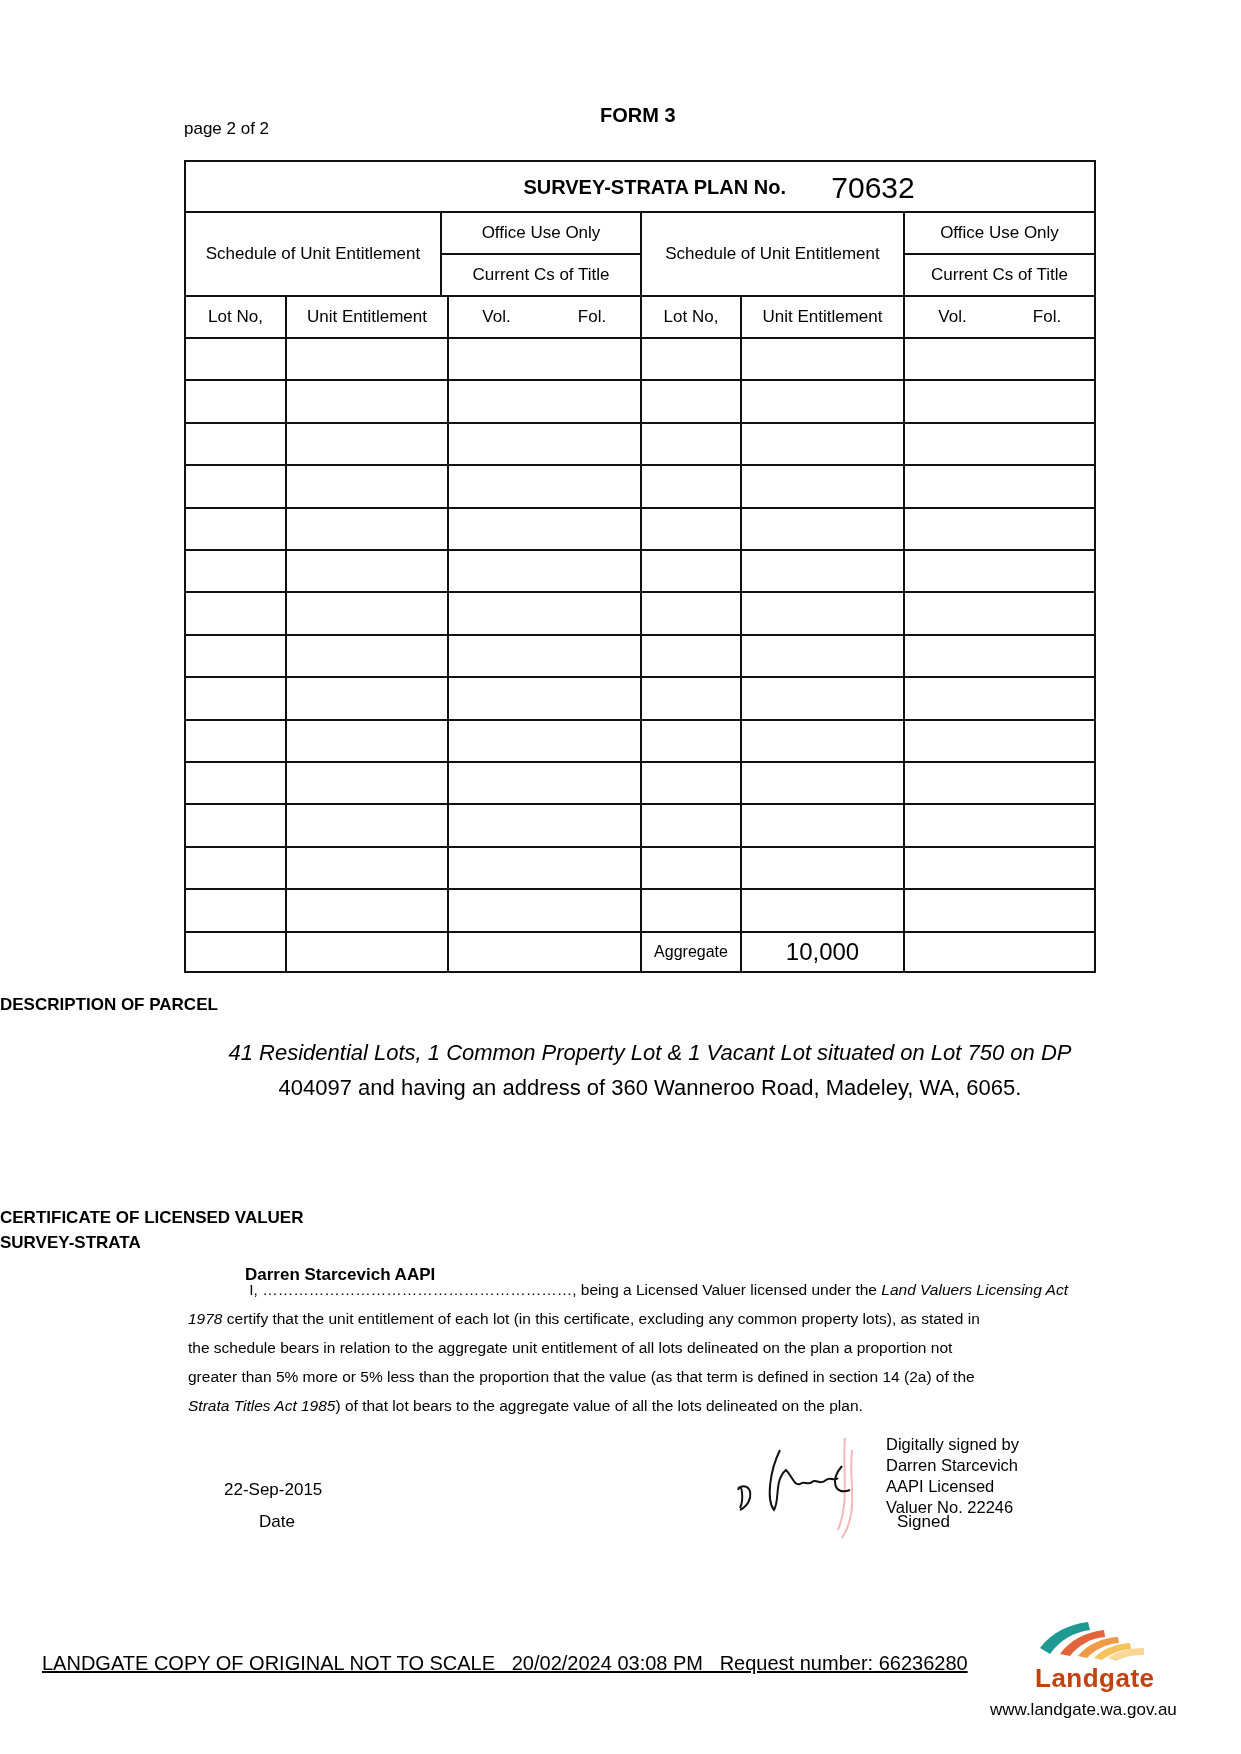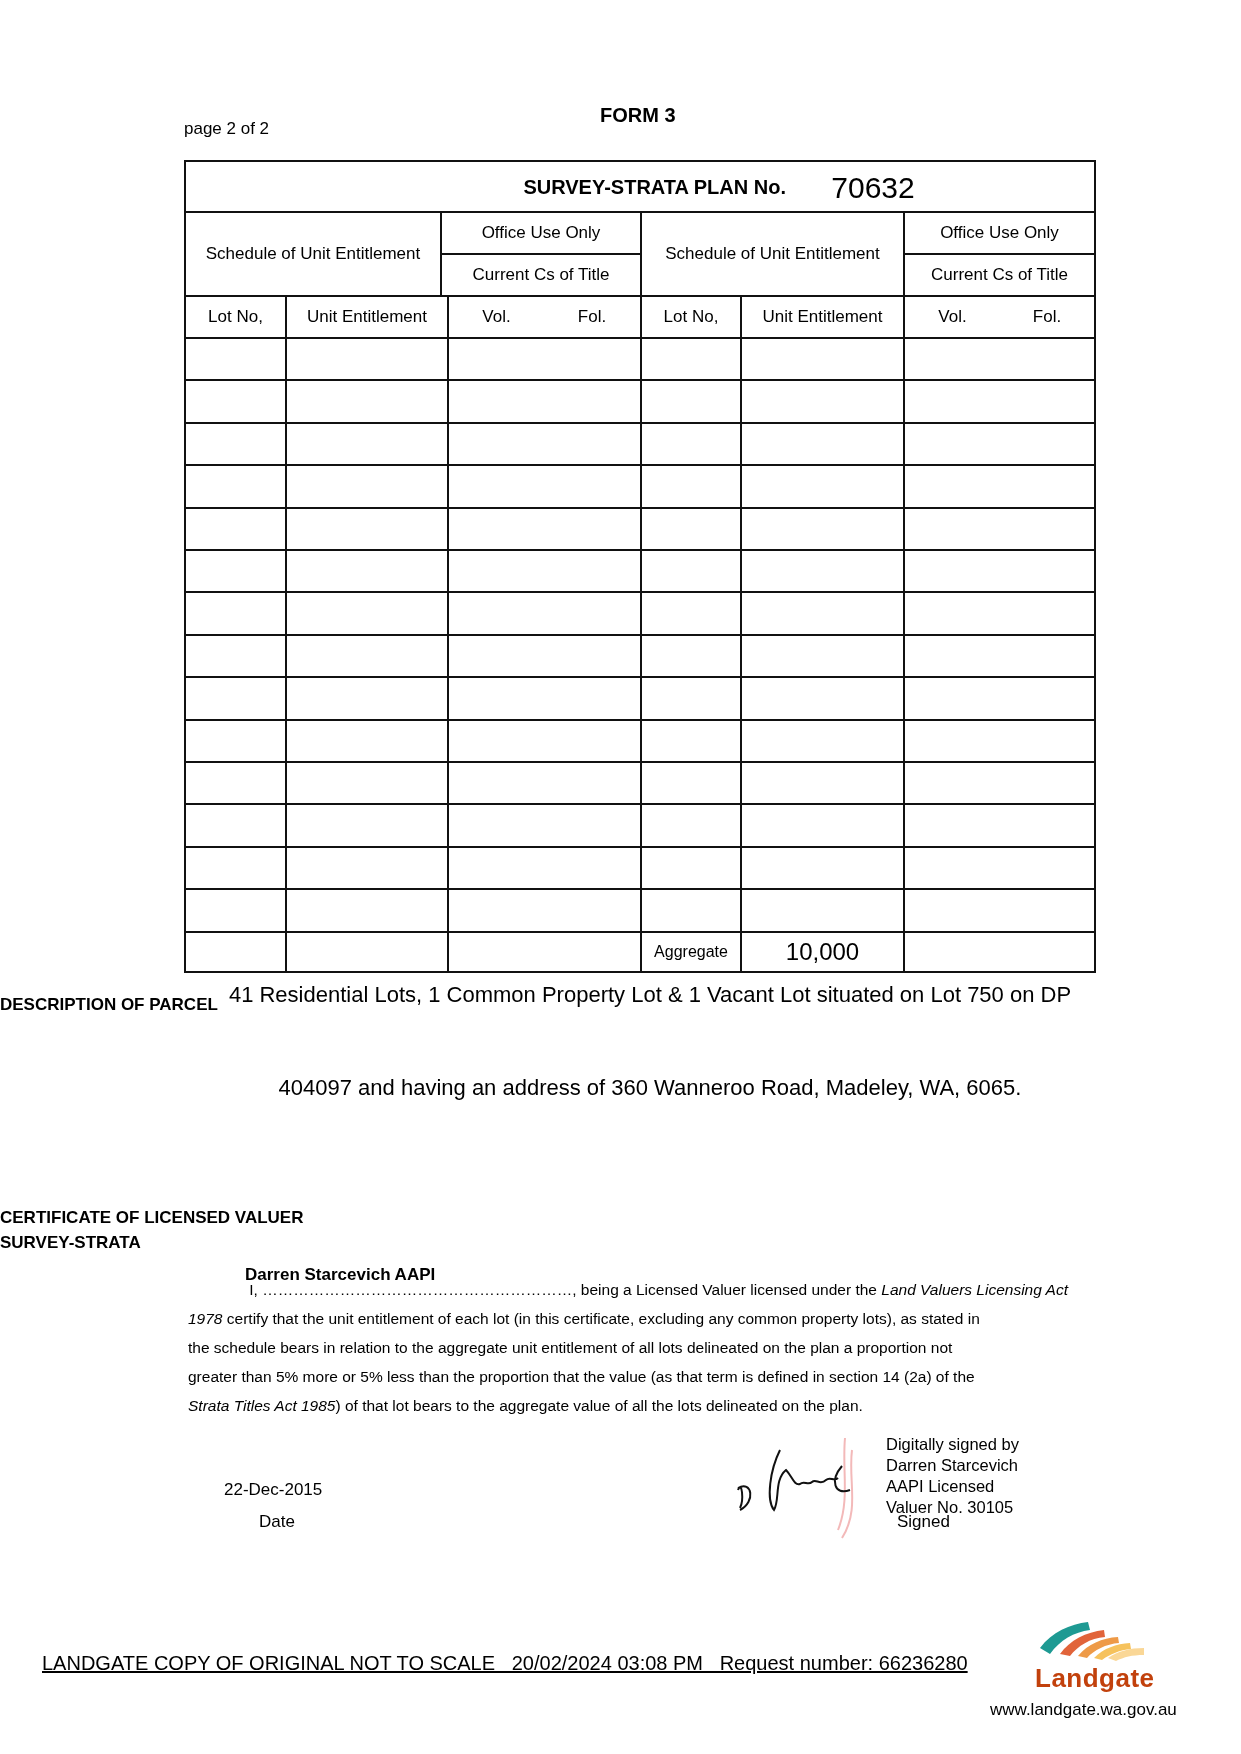--- a/index.html
+++ b/index.html
@@ -93,46 +93,46 @@
   <div class="cell" style="left:456px;top:135px;width:98px;height:40px;">Lot No,</div>
   <div class="cell" style="left:556px;top:135px;width:161px;height:40px;">Unit Entitlement</div>
   <div class="cell" style="left:719px;top:135px;width:95px;height:40px;">Vol.</div>
   <div class="cell" style="left:814px;top:135px;width:94px;height:40px;">Fol.</div>
 
   <div class="cell" style="left:456px;top:771px;width:98px;height:38px;font-size:16px;">Aggregate</div>
   <div class="cell agg-val" style="left:556px;top:771px;width:161px;height:38px;">10,000</div>
 </div>
 
 <div class="section-head" style="top:995px;">DESCRIPTION OF PARCEL</div>
-<div class="desc" style="top:978px;">41 Residential Lots, 1 Common Property Lot &amp; 1 Vacant Lot situated on Lot 750 on DP</div>
+<div class="desc" style="top:1036px;font-style:italic;">41 Residential Lots, 1 Common Property Lot &amp; 1 Vacant Lot situated on Lot 750 on DP</div>
 <div class="desc" style="top:1071px;">404097 and having an address of 360 Wanneroo Road, Madeley, WA, 6065.</div>
 
 <div class="section-head" style="top:1208px;">CERTIFICATE OF LICENSED VALUER</div>
 <div class="section-head" style="top:1233px;">SURVEY-STRATA</div>
 
 <div class="valuer-name">Darren Starcevich AAPI</div>
 <div class="cert" style="top:1275px;text-align:right;"><span>I, ……………………………………………………, being a Licensed Valuer licensed under the </span><i>Land Valuers Licensing Act</i></div>
 <div class="cert" style="top:1304px;"><i>1978</i><span> certify that the unit entitlement of each lot (in this certificate, excluding any common property lots), as stated in</span></div>
 <div class="cert" style="top:1333px;">the schedule bears in relation to the aggregate unit entitlement of all lots delineated on the plan  a proportion not</div>
 <div class="cert" style="top:1362px;">greater than 5% more or 5% less than the proportion that the value (as that term is defined in section 14 (2a) of the</div>
 <div class="cert" style="top:1391px;"><i>Strata Titles Act 1985</i><span>) of that lot bears to the aggregate value of all the lots delineated on the plan.</span></div>
 
-<div class="date">22-Dec-2015</div>
+<div class="date">22-Sep-2015</div>
 <div class="date-label">Date</div>
 
 <svg class="sig-svg" width="170" height="110" viewBox="0 0 170 110">
   <path d="M115 8 C112 40 120 70 108 100 M122 20 C118 50 130 80 112 108" stroke="#f3b9b9" stroke-width="2" fill="none"></path>
   <path d="M8 60 C12 50 14 70 10 78 M8 58 C22 50 26 72 10 80" stroke="#111" stroke-width="2" fill="none"></path>
   <path d="M50 20 C40 40 36 70 44 80 C50 70 44 50 56 40 C62 46 64 56 70 54 C74 50 78 56 82 52 C86 48 90 56 96 50 C100 46 104 52 108 48 M112 36 C100 50 104 66 120 60" stroke="#111" stroke-width="2" fill="none"></path>
 </svg>
 <div class="sig-text">
   <div>Digitally signed by</div>
   <div>Darren Starcevich</div>
   <div>AAPI Licensed</div>
-  <div>Valuer No. 30105</div>
+  <div>Valuer No. 22246</div>
 </div>
 <div class="signed-label">Signed</div>
 
 <div class="footer">LANDGATE COPY OF ORIGINAL NOT TO SCALE   20/02/2024 03:08 PM   Request number: 66236280</div>
 
 <svg class="logo" width="130" height="45" viewBox="0 0 130 45">
   <path d="M8 30 C20 14 38 6 56 4 L58 12 C42 14 28 22 18 36 Z" fill="#1e9a93"></path>
   <path d="M28 36 C38 22 54 14 72 12 L73 19 C58 20 46 28 38 38 Z" fill="#e1643a"></path>
   <path d="M46 38 C56 26 70 20 86 19 L87 25 C74 26 62 32 55 40 Z" fill="#ee9a47"></path>
   <path d="M62 40 C72 30 84 26 98 25 L99 31 C88 32 78 36 70 42 Z" fill="#f6c25c"></path>

